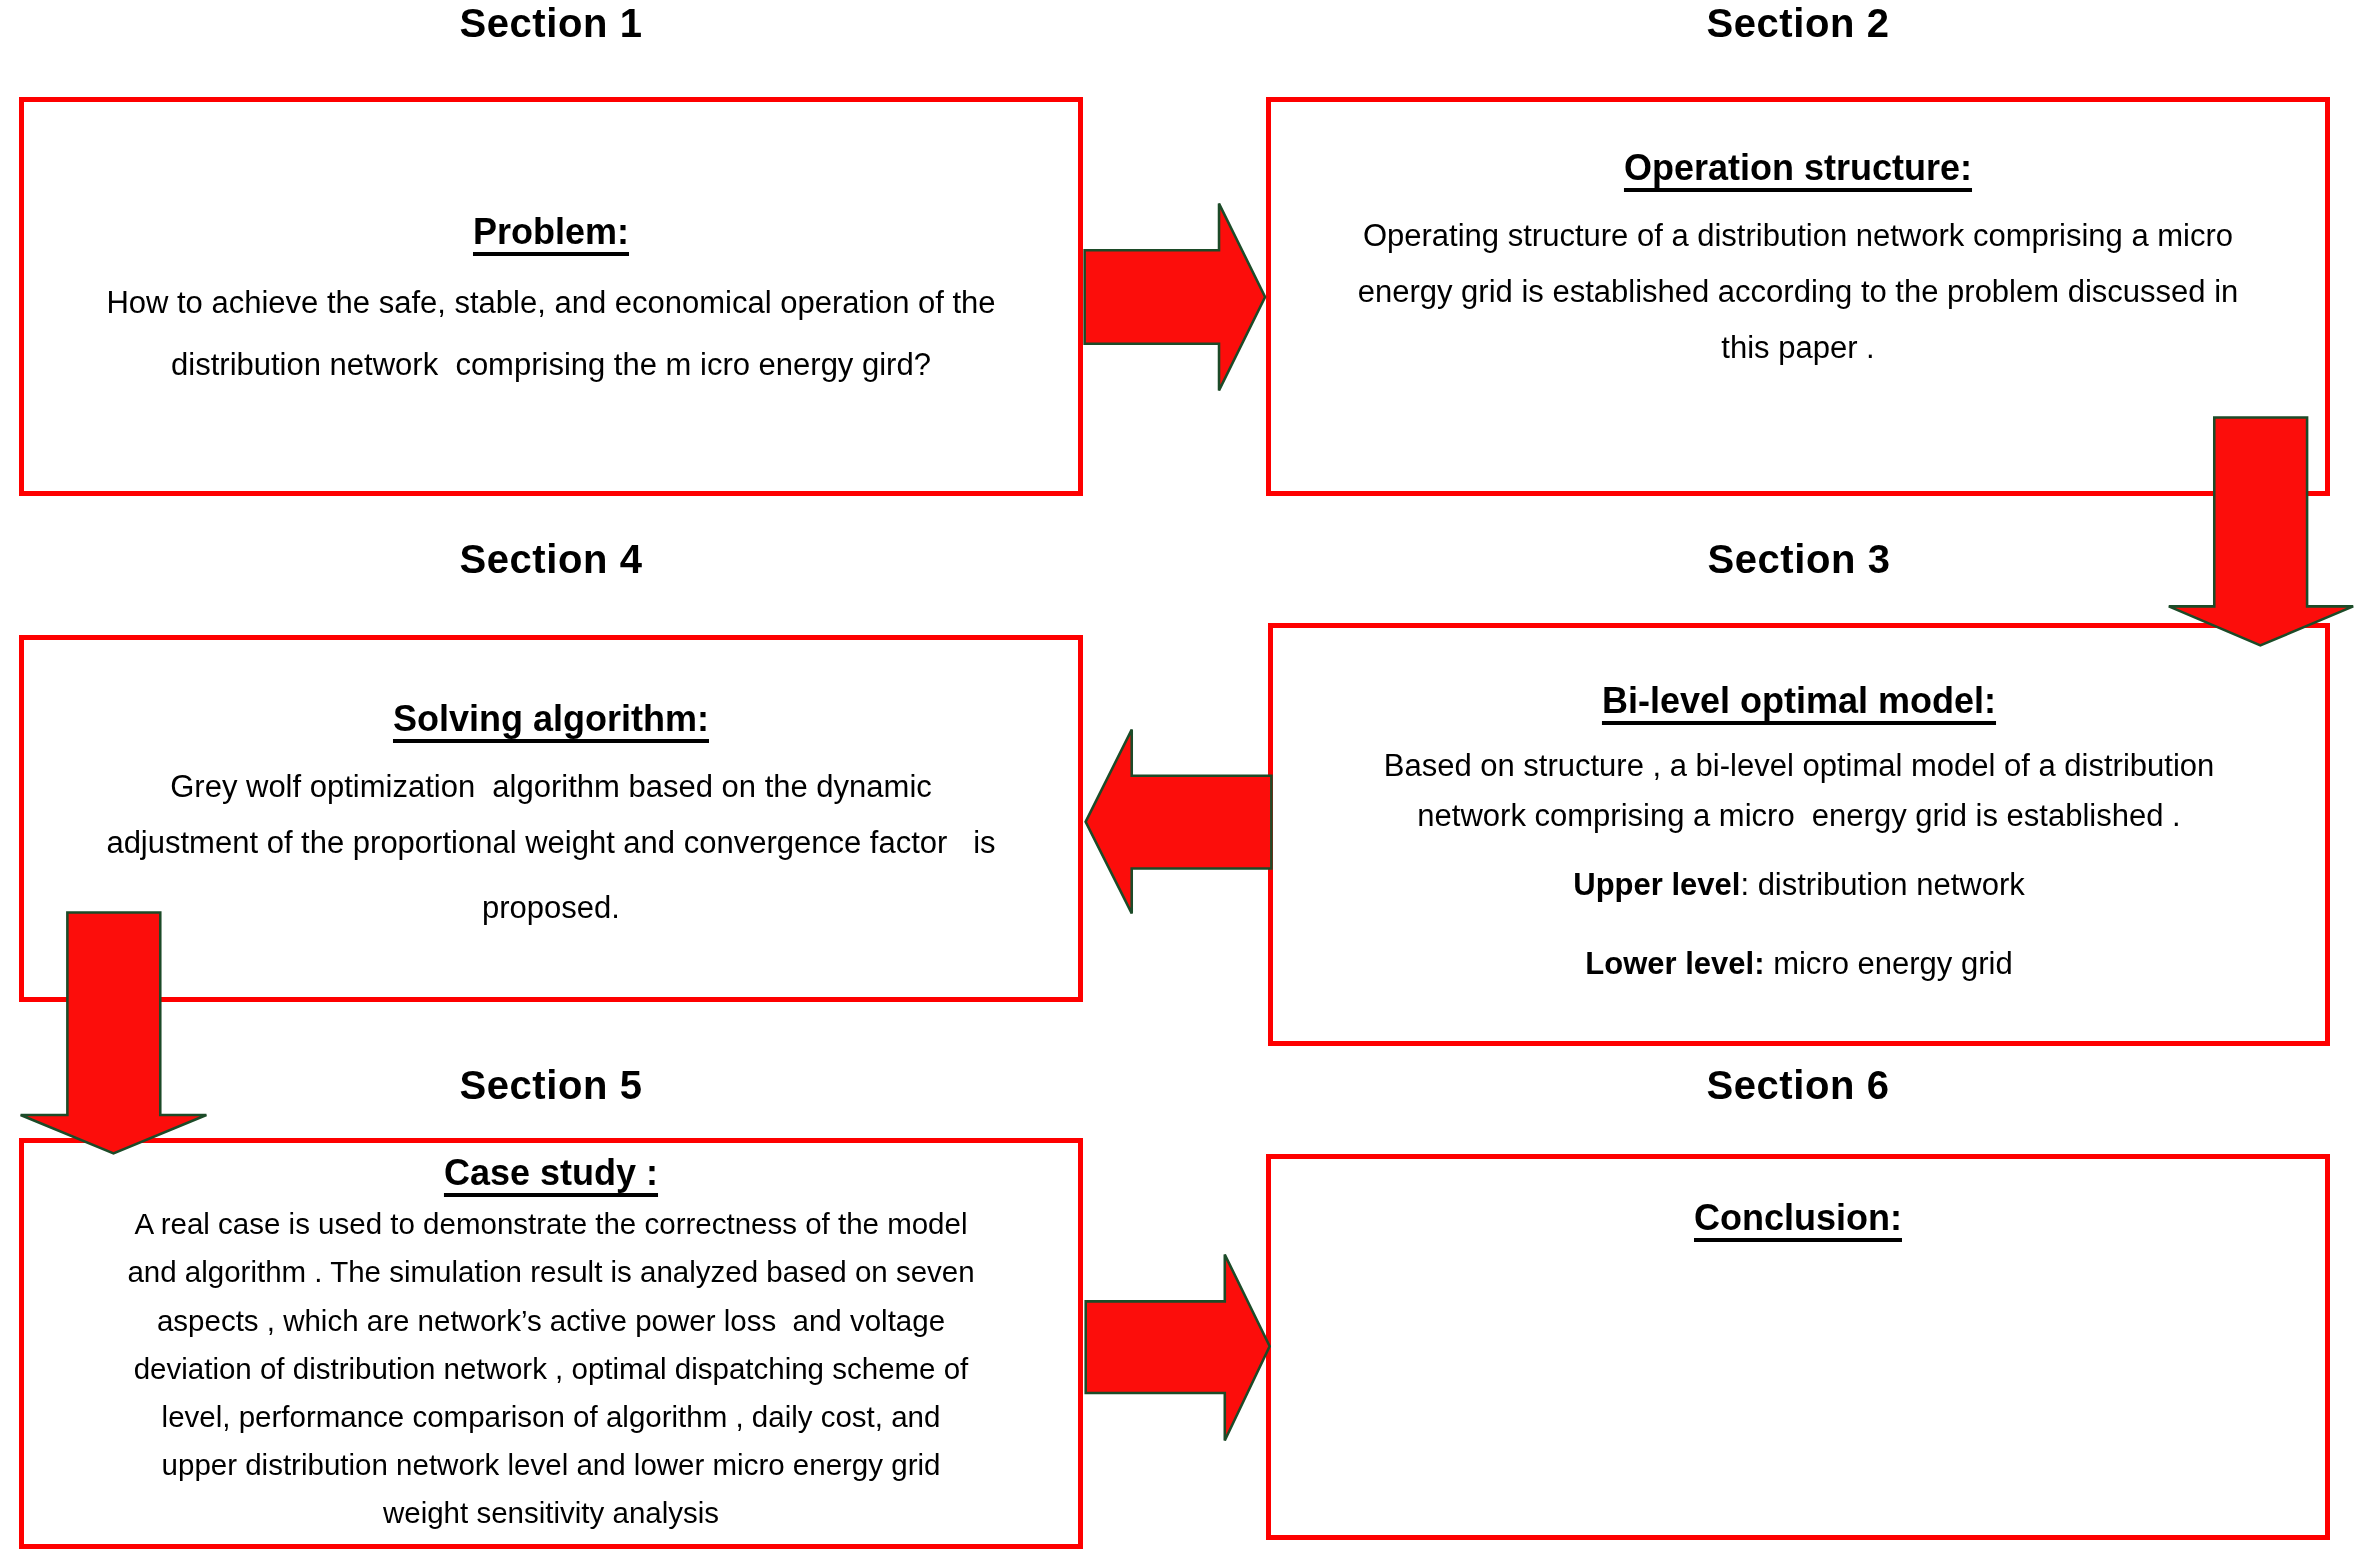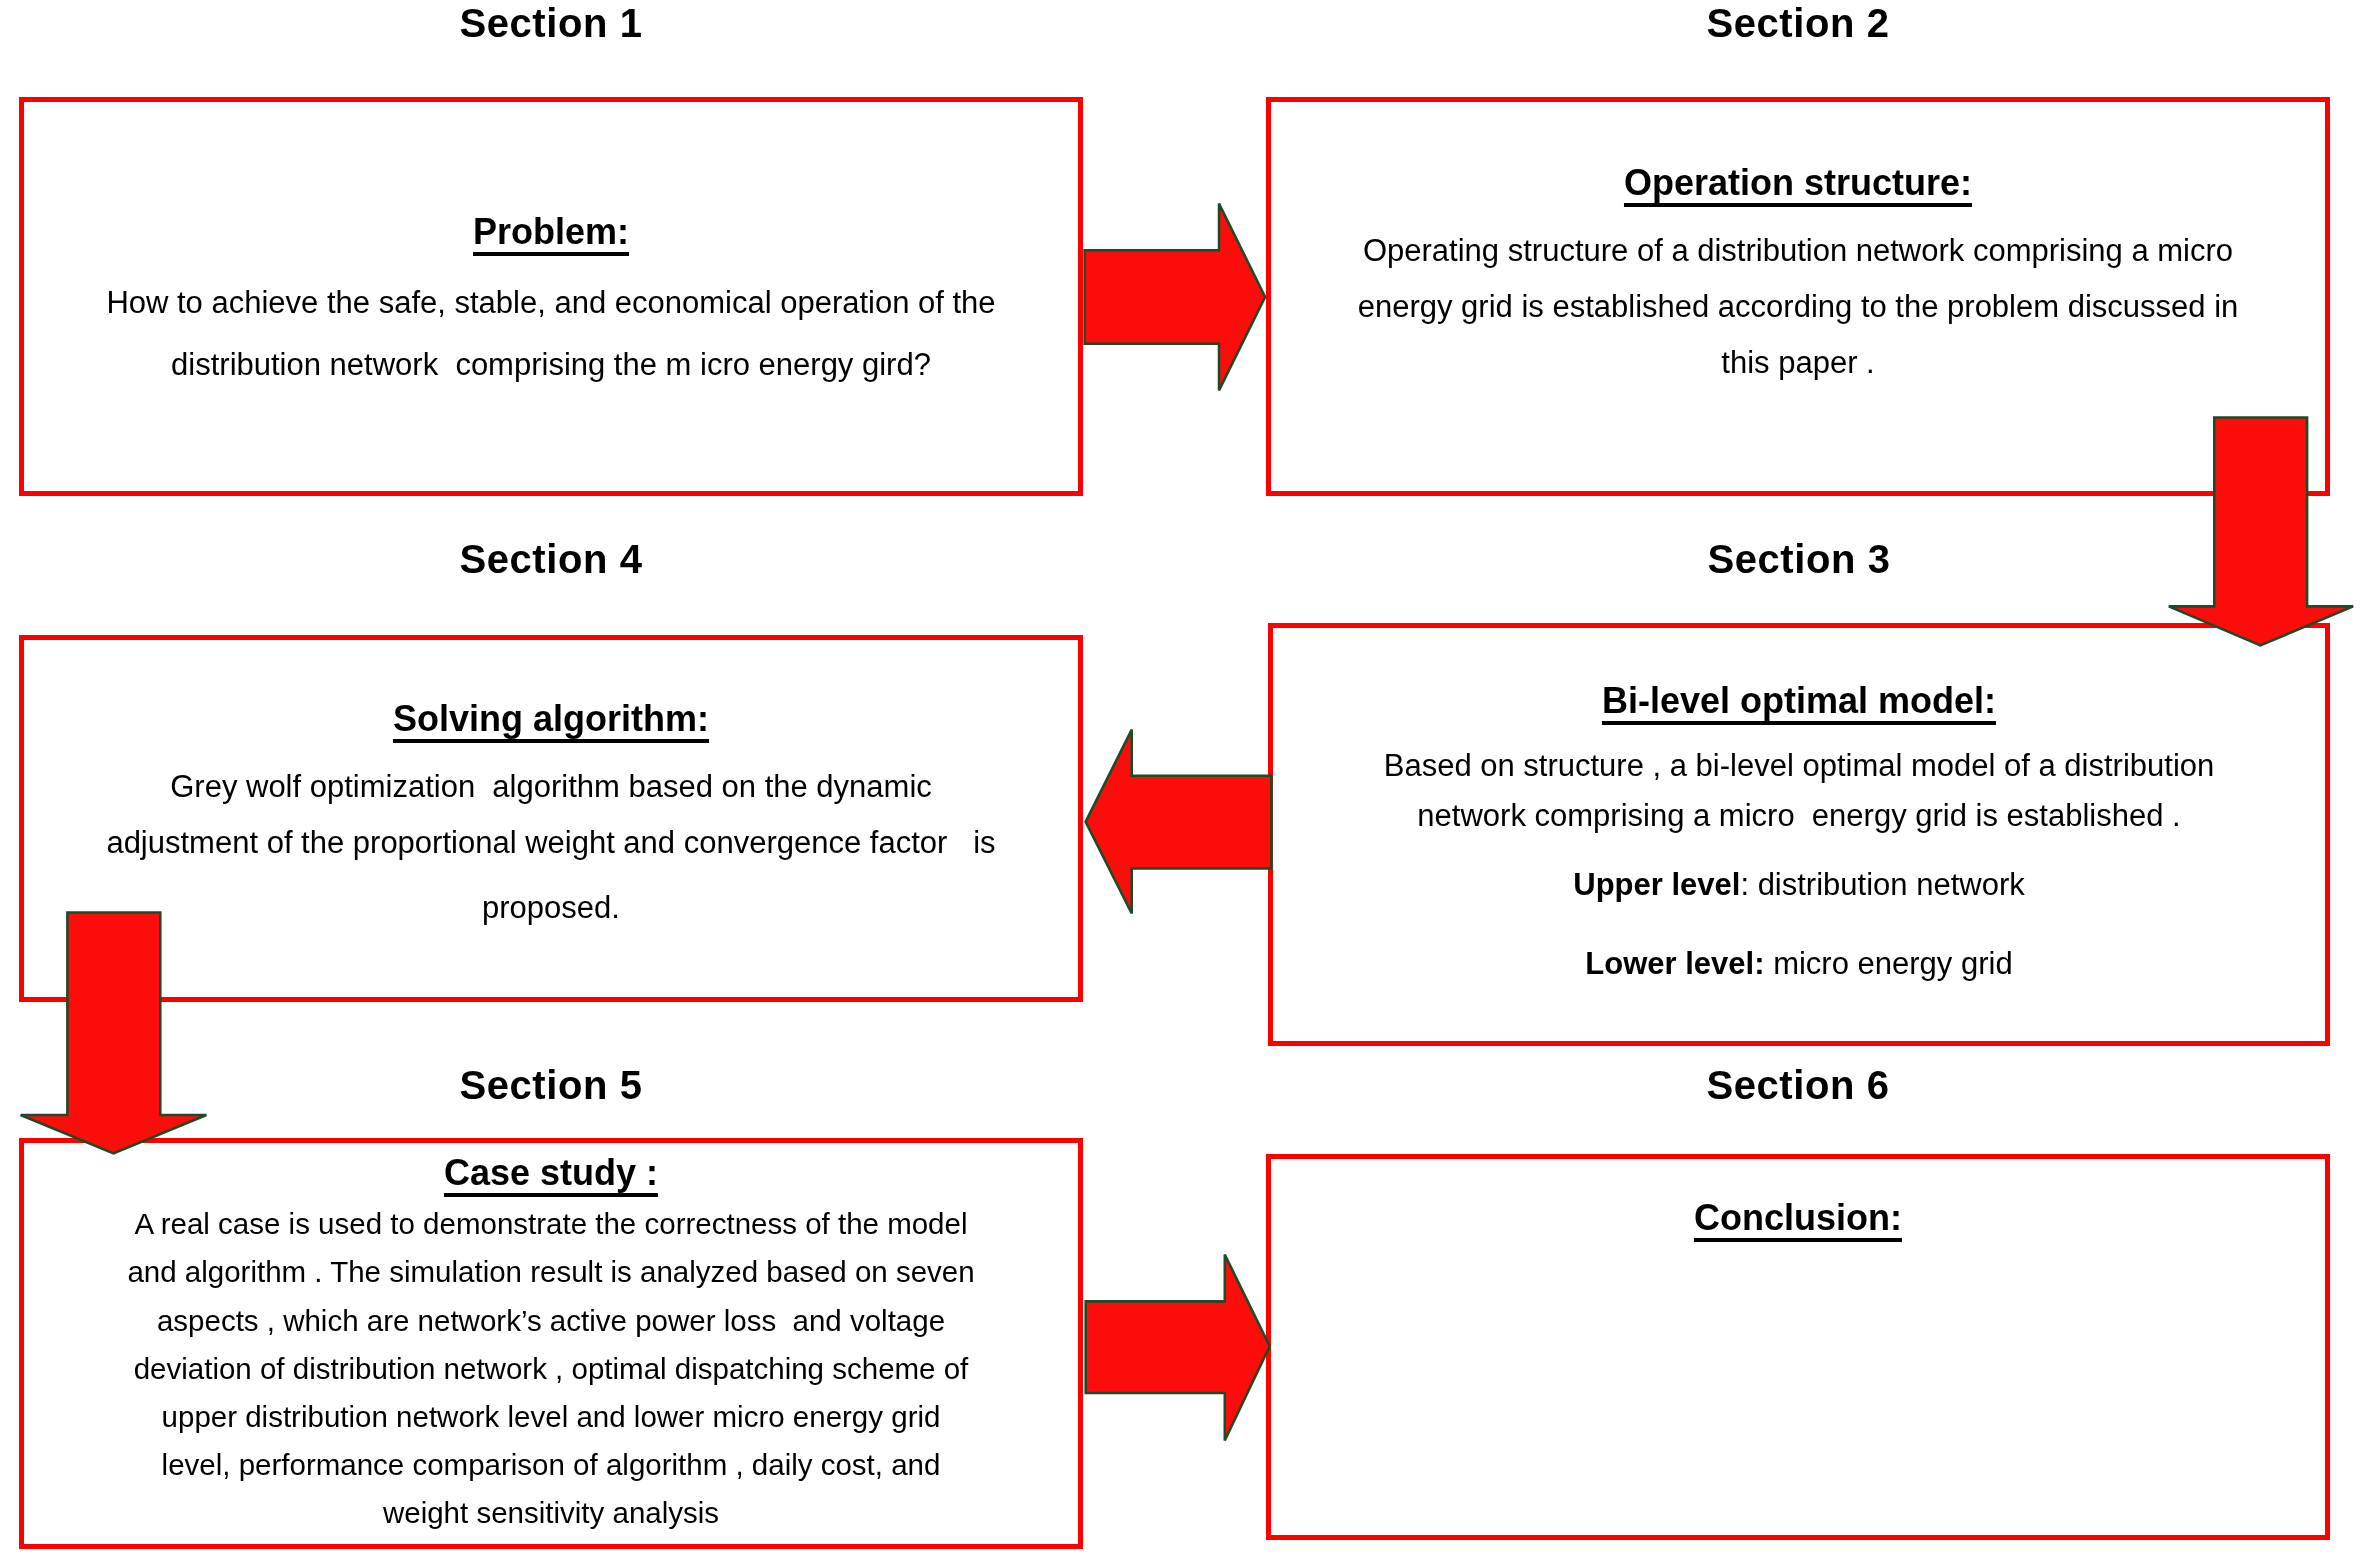--- a/index.html
+++ b/index.html
@@ -41,21 +41,21 @@
     white-space: pre;
   }
   .line {
     font-size: 31px;
     line-height: 1.9;
     white-space: pre;
   }
   
   .box-problem   { padding-top: 13px; }
   .box-problem .line { line-height: 2.0; }
-  .box-operation { padding-top: 60px; justify-content: flex-start; }
+  .box-operation { padding-top: 45px; justify-content: flex-start; }
   .box-operation .line { line-height: 1.8; }
   .box-bilevel .line { line-height: 1.62; }
   .box-solving   { padding-top: 58px; justify-content: flex-start; }
   .box-solving .line { line-height: 1.8; }
   .box-solving .last-line { margin-top: 9px; }
   .box-case      { padding-top: 9px; justify-content: flex-start; }
   .box-case .heading { margin-bottom: 6.4px; }
   .box-case .line { font-size: 29.5px; line-height: 1.63; }
   .box-conclusion{ padding-top: 38px; justify-content: flex-start; }
   .level { font-size: 31px; line-height: 1.6; white-space: pre; margin-top: 19px; }
@@ -108,22 +108,22 @@
     <div class="line">adjustment of the proportional weight and convergence factor   is</div>
     <div class="line last-line">proposed.</div>
   </div>
 
   <div class="box box-case" style="left:19px; top:1138px; width:1064px; height:411px;">
     <div class="heading">Case study :</div>
     <div class="line">A real case is used to demonstrate the correctness of the model</div>
     <div class="line">and algorithm . The simulation result is analyzed based on seven</div>
     <div class="line">aspects , which are network’s active power loss  and voltage</div>
     <div class="line">deviation of distribution network , optimal dispatching scheme of</div>
+    <div class="line">level, performance comparison of algorithm , daily cost, and</div>
     <div class="line">upper distribution network level and lower micro energy grid</div>
-    <div class="line">level, performance comparison of algorithm , daily cost, and</div>
     <div class="line">weight sensitivity analysis</div>
   </div>
 
   <div class="box box-conclusion" style="left:1266px; top:1154px; width:1064px; height:386px;">
     <div class="heading">Conclusion:</div>
   </div>
 
   <svg class="arrow-svg" style="left:1082px; top:201px;" width="187" height="192" viewBox="0 0 292 300">
     <polygon class="arrow-shape" points="4,77 214,77 214,4 286,150 214,296 214,223 4,223"></polygon>
   </svg>

